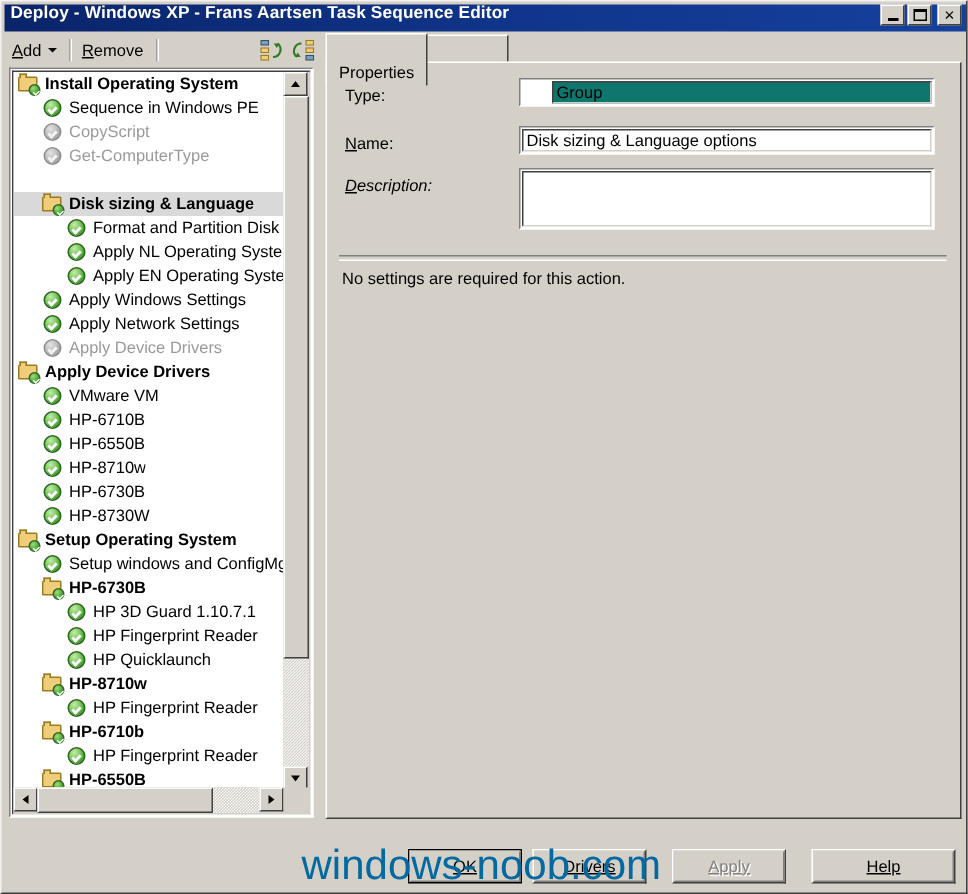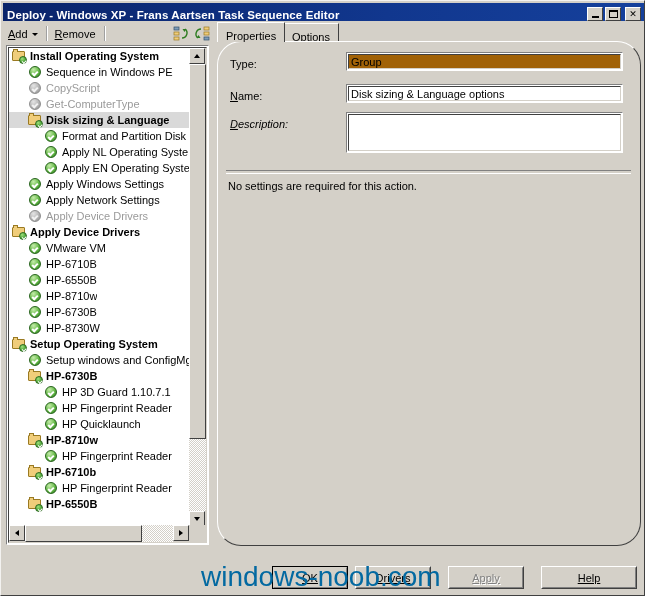--- a/index.html
+++ b/index.html
@@ -12,21 +12,21 @@
   }
   .window{position:absolute;left:0;top:0;width:645px;height:596px;
     background:#d4d0c8;
     border-top:1px solid #f3f2f0;border-left:1px solid #f3f2f0;
     border-right:1px solid #404040;border-bottom:1px solid #404040;
     box-sizing:border-box;}
 
   
   .titlebar{position:absolute;left:2px;top:2px;width:641px;height:18px;
     background:linear-gradient(to right,#0a246a 0%,#11378e 60%,#15409c 100%);
-    display:flex;align-items:flex-end;box-sizing:border-box;}
+    display:flex;align-items:flex-start;box-sizing:border-box;}
   .titletext{color:#fff;font-weight:bold;font-size:11.5px;
     padding-left:4px;white-space:nowrap;letter-spacing:0.1px;}
   .titlebtns{margin-left:auto;display:flex;gap:2px;padding-right:3px;}
   .tbtn{width:16px;height:14px;background:#d4d0c8;
     border-top:1px solid #fff;border-left:1px solid #fff;
     border-right:1px solid #404040;border-bottom:1px solid #404040;
     position:relative;box-sizing:border-box;}
   .tbtn:nth-child(3){margin-left:2px;}
   .tbtn .g{position:absolute;left:0;top:0;right:0;bottom:0;
     display:flex;align-items:center;justify-content:center;
@@ -52,21 +52,21 @@
     border-right:1px solid #fff;border-bottom:1px solid #fff;
     box-sizing:border-box;}
   .treeinner{position:absolute;left:1px;top:1px;width:199px;height:496px;
     border-top:1px solid #404040;border-left:1px solid #404040;
     border-right:1px solid #d4d0c8;border-bottom:1px solid #d4d0c8;
     background:#fff;box-sizing:border-box;overflow:hidden;}
   .treeview{position:absolute;left:0;top:0;width:180px;height:479px;
     background:#fff;overflow:hidden;}
   .trow{height:16px;line-height:16px;display:flex;align-items:center;
     white-space:nowrap;font-size:11px;padding-left:2px;box-sizing:border-box;}
-  .trow.sel{background:#d9d9d9;}
+  .trow.sel{background:#d9d9d9;margin-top:16px;}
   .trow.bold{font-weight:bold;}
   .trow.dis{color:#9a9a9a;}
   .ticon{width:16px;height:16px;flex:0 0 16px;margin-right:3px;position:relative;}
   .tlabel{overflow:hidden;}
 
   
   .ic-folder{position:absolute;left:1px;top:3px;width:13px;height:10px;
     background:#f0cd7a;border:1px solid #9a7a22;box-sizing:border-box;
     border-radius:1px;}
   .ic-folder:after{content:"";position:absolute;left:0px;top:-3px;width:5px;height:3px;
@@ -104,42 +104,42 @@
     border-right:1px solid #404040;border-bottom:1px solid #404040;
     box-sizing:border-box;}
   .ar{width:0;height:0;}
   .ar-up{border-left:3px solid transparent;border-right:3px solid transparent;border-bottom:4px solid #000;}
   .ar-dn{border-left:3px solid transparent;border-right:3px solid transparent;border-top:4px solid #000;}
   .ar-lf{border-top:3px solid transparent;border-bottom:3px solid transparent;border-right:4px solid #000;}
   .ar-rt{border-top:3px solid transparent;border-bottom:3px solid transparent;border-left:4px solid #000;}
 
   
   .tabstrip{position:absolute;left:216px;top:22px;width:424px;height:19px;}
-  .tab{position:absolute;top:0;height:19px;line-height:18px;padding:4px 8px;
+  .tab{position:absolute;top:0;height:19px;line-height:18px;padding:17px 8px;
     background:#d4d0c8;font-size:11px;box-sizing:border-box;
     border-top:1px solid #fff;border-left:1px solid #fff;border-right:1px solid #404040;}
   .tab.active{top:-1px;height:20px;line-height:19px;z-index:3;font-weight:normal;}
   .tabpage{position:absolute;left:216px;top:40px;width:424px;height:505px;
     background:#d4d0c8;
     border-top:1px solid #fff;border-left:1px solid #fff;
     border-right:1px solid #404040;border-bottom:1px solid #404040;
-    box-sizing:border-box;border-radius:24px;}
+    box-sizing:border-box;}
 
   .frow{position:absolute;display:flex;align-items:flex-start;}
   .flabel{font-size:11px;white-space:nowrap;}
   .flabel u{text-decoration:underline;}
   .field{background:#fff;box-sizing:border-box;
     border-top:1px solid #808080;border-left:1px solid #808080;
     border-right:1px solid #fff;border-bottom:1px solid #fff;}
   .field .inner{position:absolute;left:1px;top:1px;right:1px;bottom:1px;
     border-top:1px solid #404040;border-left:1px solid #404040;
     border-right:1px solid #d4d0c8;border-bottom:1px solid #d4d0c8;
     background:#fff;box-sizing:border-box;padding:1px 2px;font-size:11px;
     overflow:hidden;white-space:nowrap;}
-  .field.ro .inner{background:#a16207;}
+  .field.ro .inner{background:#0f766e;margin-left:20px;}
   .sepline{position:absolute;height:2px;
     border-top:1px solid #808080;border-bottom:1px solid #fff;}
 
   
   .btn{position:absolute;height:23px;background:#d4d0c8;font-size:11px;
     border-top:1px solid #fff;border-left:1px solid #fff;
     border-right:1px solid #404040;border-bottom:1px solid #404040;
     box-sizing:border-box;display:flex;align-items:center;justify-content:center;
     cursor:default;}
   .btn .in{position:absolute;left:0;top:0;right:0;bottom:0;

